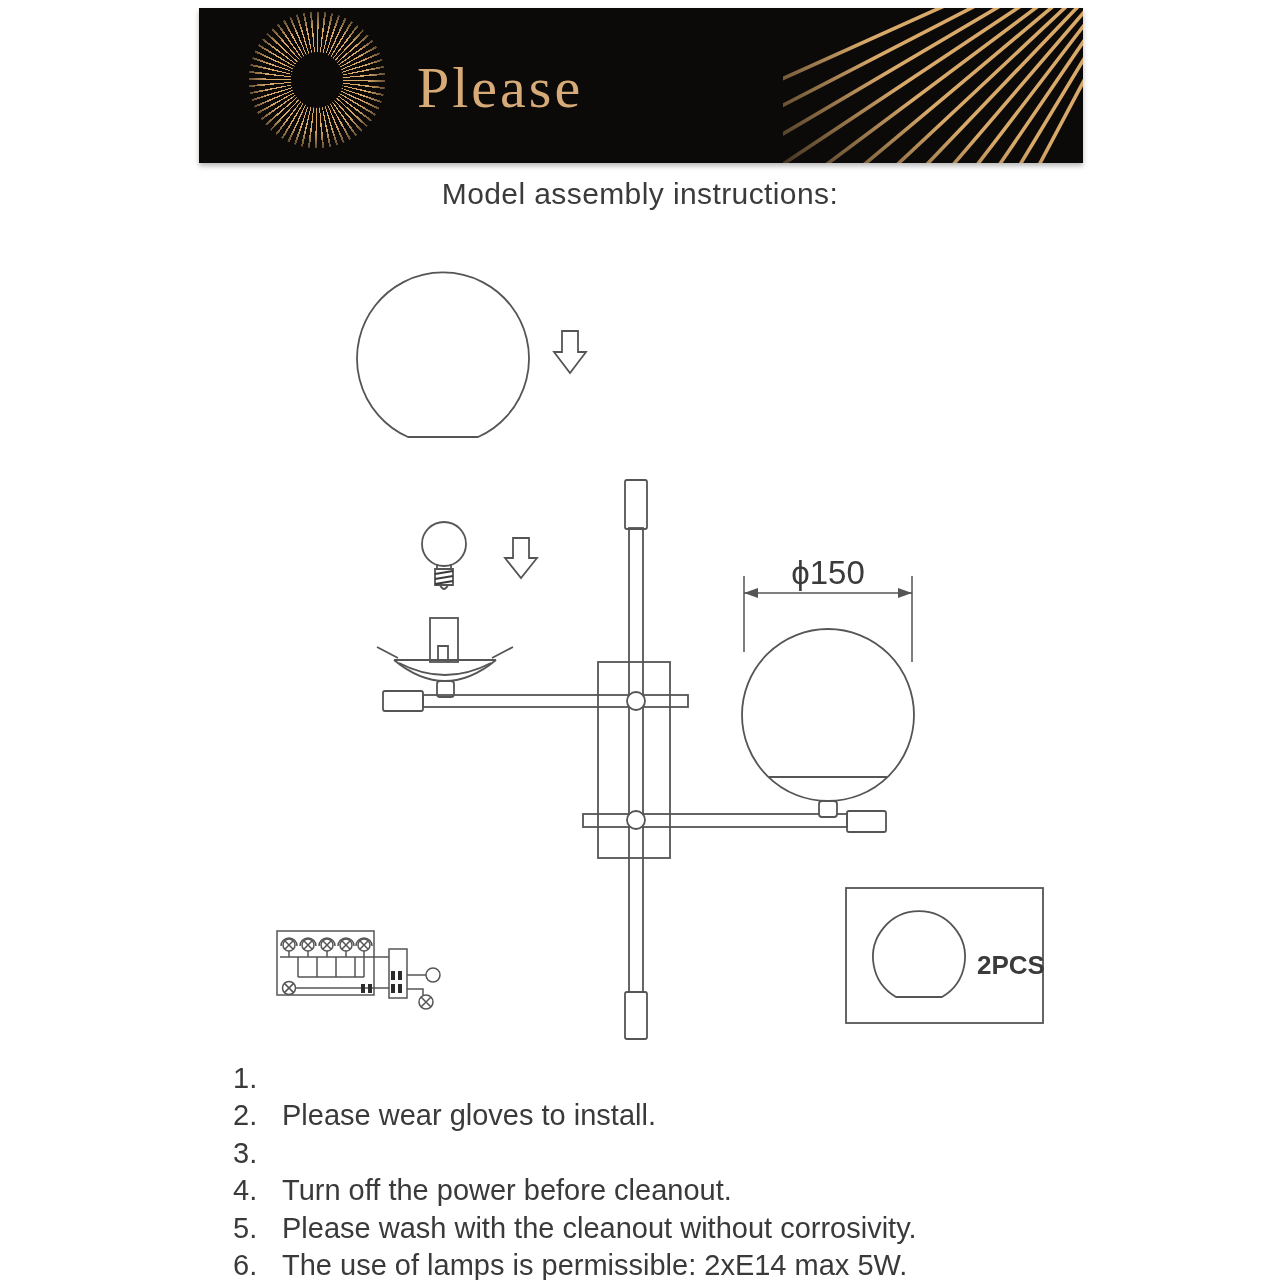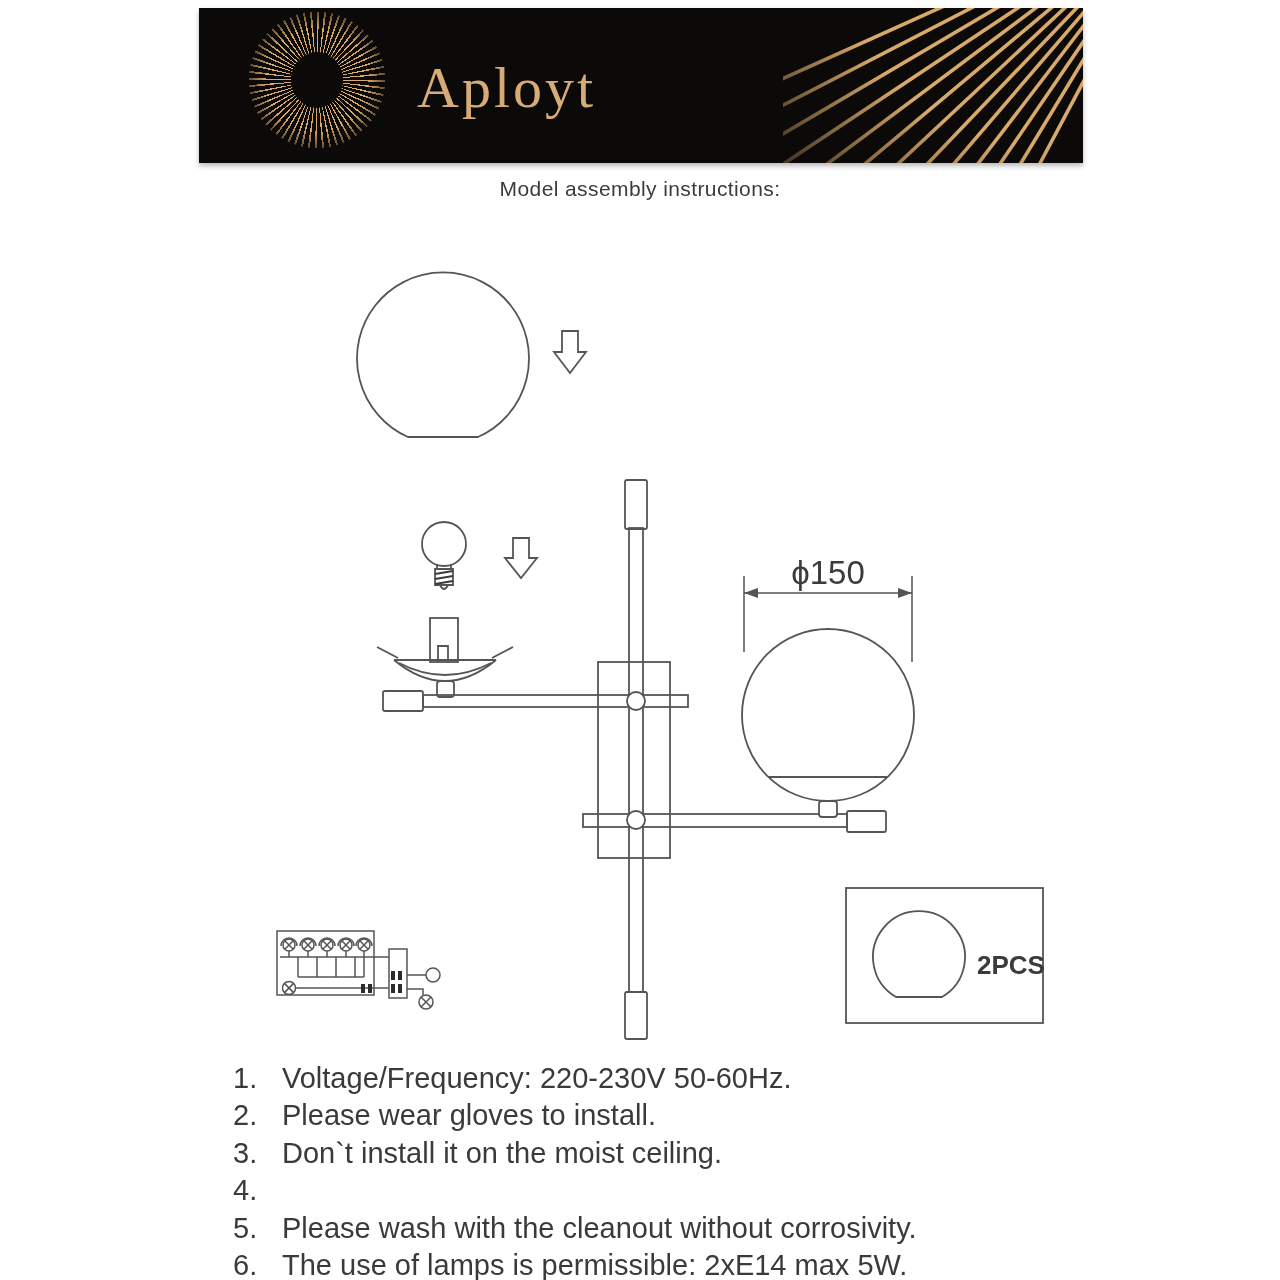--- a/index.html
+++ b/index.html
@@ -19,41 +19,41 @@
   .logotype { position:absolute; left:218px; top:34px; height:90px; display:flex; align-items:center;
            color:#d7ab77; font-family:"Liberation Serif", serif; font-size:58px; font-weight:400;
            letter-spacing:3px; }
   .fan-wrap { position:absolute; right:0; top:0; width:300px; height:155px; overflow:hidden; }
   .fan-fade { position:absolute; inset:0;
            background:radial-gradient(circle at 258px -62px, rgba(12,10,8,0) 200px,
                       rgba(12,10,8,.72) 335px, #0c0a08 430px); }
 
   
   .title-line { position:absolute; left:0; width:1280px; text-align:center; color:#3b3b3b;
-           font-size:21px; letter-spacing:.4px; }
+           font-size:30px; letter-spacing:.4px; }
   #title1 { top:177px; }
   #title2 { top:217px; }
 
   
   svg.diagram { position:absolute; left:0; top:0; width:1280px; height:1280px; }
   svg text { font-family:"Liberation Sans", sans-serif; }
 
   
   .instructions { position:absolute; left:233px; top:1062px; color:#3a3a3a; font-size:29px; }
   .instr-row { display:flex; height:37.4px; align-items:flex-start; white-space:nowrap; }
   .instr-num { width:49px; flex:0 0 49px; }
 </style>
 </head>
 <body>
 
 <div class="page">
 
   <div class="banner">
     <div class="burst"></div>
-    <div class="logotype">Aployt</div>
+    <div class="logotype">Please</div>
     <div class="fan-wrap">
       <svg id="fan-svg" width="300" height="155" viewBox="0 0 300 155">
           <line x1="397" y1="-108" x2="40.201612282723204" y2="563.0401705727846" stroke="#d9a96a" stroke-width="3.6" stroke-linecap="round"></line>
           <line x1="397" y1="-108" x2="3.8669217749163067" y2="542.4201586707397" stroke="#d9a96a" stroke-width="3.6" stroke-linecap="round"></line>
           <line x1="397" y1="-108" x2="-31.27979719255427" y2="519.8347038167806" stroke="#d9a96a" stroke-width="3.6" stroke-linecap="round"></line>
           <line x1="397" y1="-108" x2="-65.13233808510222" y2="495.3520548535463" stroke="#d9a96a" stroke-width="3.6" stroke-linecap="round"></line>
           <line x1="397" y1="-108" x2="-97.58840512204665" y2="469.0461935745095" stroke="#d9a96a" stroke-width="3.6" stroke-linecap="round"></line>
           <line x1="397" y1="-108" x2="-128.54992239452463" y2="440.99661116541427" stroke="#d9a96a" stroke-width="3.6" stroke-linecap="round"></line>
           <line x1="397" y1="-108" x2="-157.92333023177184" y2="411.2880679974073" stroke="#d9a96a" stroke-width="3.6" stroke-linecap="round"></line>
           <line x1="397" y1="-108" x2="-185.61986792021253" y2="380.0103374977153" stroke="#d9a96a" stroke-width="3.6" stroke-linecap="round"></line>
@@ -175,32 +175,31 @@
     <g>
       <rect x="846" y="888" width="197" height="135"></rect>
       <path d="M896 997 A46 46 0 1 1 942 997 Z"></path>
       <text x="1011" y="974" text-anchor="middle" font-size="26" font-weight="600" fill="#3b3b3b" stroke="none">2PCS</text>
     </g>
   </svg>
 
   <div class="instructions">
     <div class="instr-row">
       <span class="instr-num">1.</span>
-      <span class="instr-text">Voltage/Frequency: 220-230V 50-60Hz.</span>
     </div>
     <div class="instr-row">
       <span class="instr-num">2.</span>
       <span class="instr-text">Please wear gloves to install.</span>
     </div>
     <div class="instr-row">
       <span class="instr-num">3.</span>
-      <span class="instr-text">Don`t install it on the moist ceiling.</span>
     </div>
     <div class="instr-row">
       <span class="instr-num">4.</span>
+      <span class="instr-text">Turn off the power before cleanout.</span>
     </div>
     <div class="instr-row">
       <span class="instr-num">5.</span>
       <span class="instr-text">Please wash with the cleanout without corrosivity.</span>
     </div>
     <div class="instr-row">
       <span class="instr-num">6.</span>
       <span class="instr-text">The use of lamps is permissible: 2xE14 max 5W.</span>
     </div>
   </div>

